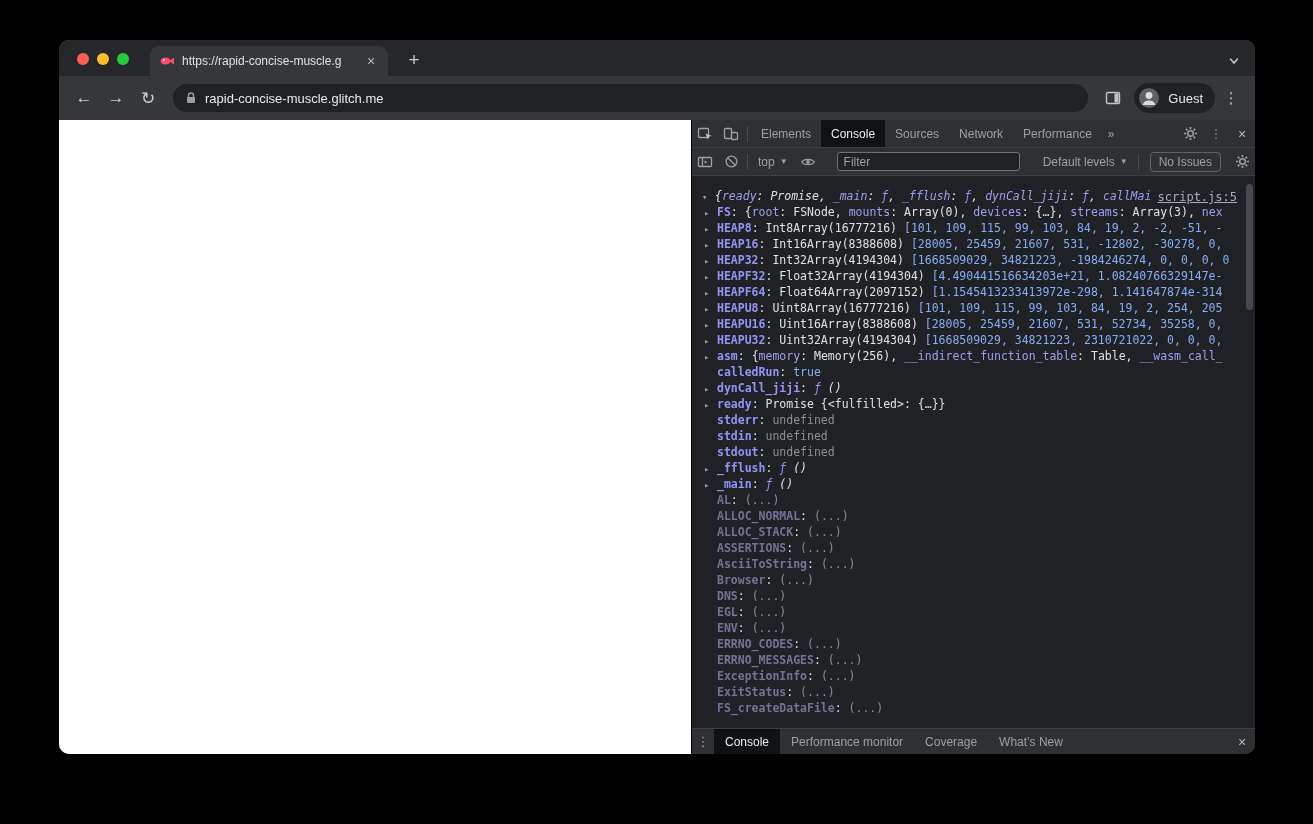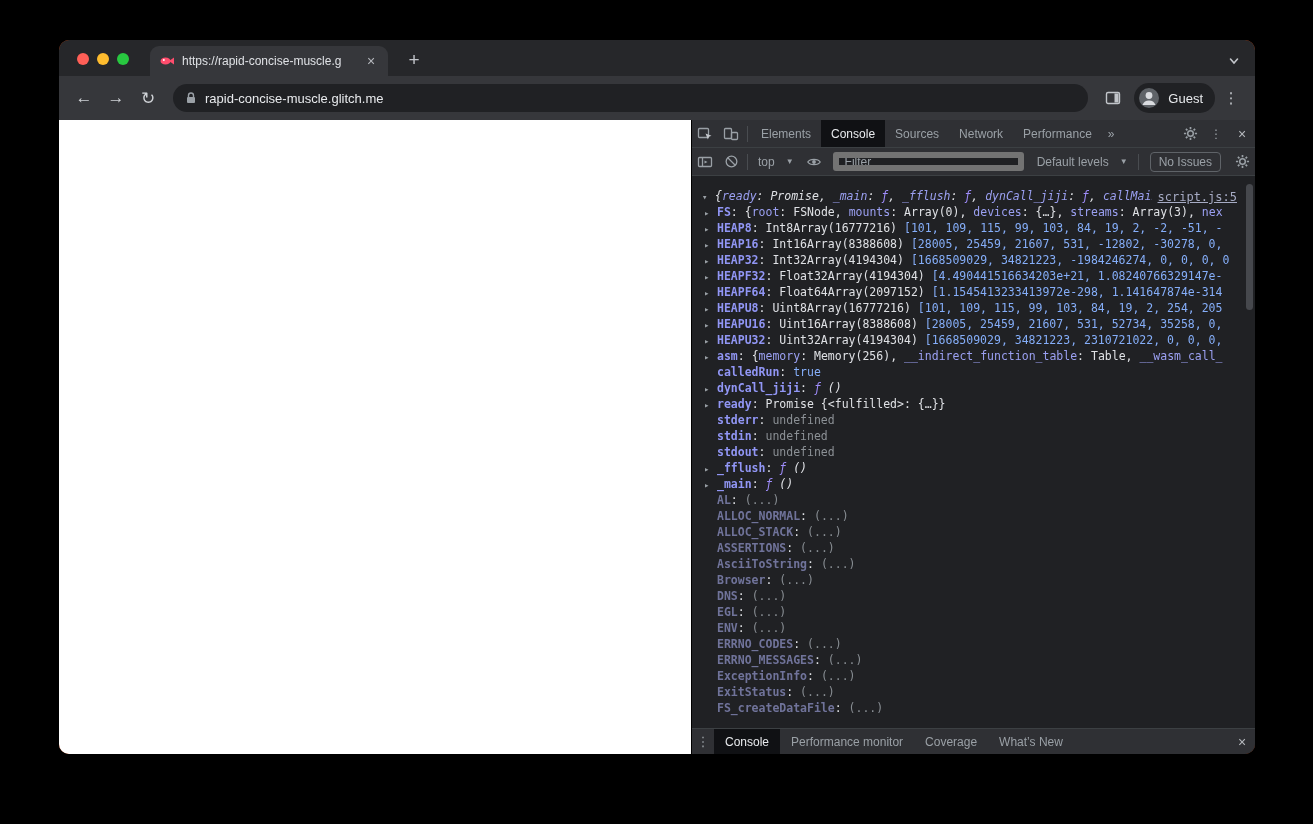--- a/index.html
+++ b/index.html
@@ -46,25 +46,25 @@
   .dt-bar { height:28px; flex:none; background:#2f3034; border-bottom:1px solid #3c4043;
     display:flex; align-items:center; color:#9aa0a6; font-size:12px; }
   .dt-icon { width:26px; height:26px; display:flex; align-items:center; justify-content:center; flex:none; }
   .dt-sep { width:1px; height:16px; background:#494c50; margin:0 3px; flex:none; }
   .dt-tabs { display:flex; height:100%; align-items:stretch; }
   .dt-tab { padding:0 10px; display:flex; align-items:center; white-space:nowrap; }
   .dt-tab.sel { background:#101114; color:#e8eaed; }
   .dt-right { margin-left:auto; display:flex; align-items:center; }
   .more-tabs { padding:0 6px; font-size:12px; }
 
-  .filter-input { width:192px; height:19px; background:#202124; border:6px solid #737373;
-    border-radius:3px; color:#e8eaed; font-size:12px; padding:0 6px; margin:0 6px;
+  .filter-input { width:192px; height:19px; background:#202124; border:1px solid #737373;
+    border-radius:3px; color:#e8eaed; font-size:12px; padding:0 6px; margin:0 16px;
     font-family:"Liberation Sans",sans-serif; }
   .filter-input::placeholder { color:#9aa0a6; }
-  .drop { display:flex; align-items:center; gap:11px; padding:0 7px; white-space:nowrap; }
+  .drop { display:flex; align-items:center; gap:5px; padding:0 7px; white-space:nowrap; }
   .caret { font-size:8px; color:#9aa0a6; }
   .issues-pill { border:1px solid #5f6368; border-radius:4px; padding:2px 8px; margin:0 8px; white-space:nowrap;text-align:center; }
 
   
   .dt-console { flex:1; position:relative; overflow:hidden; padding-top:12px;
     font-family:"DejaVu Sans Mono", monospace; font-size:11.5px; line-height:16px; }
   .c-row { height:16px; white-space:nowrap; overflow:hidden; padding-left:12px; }
   .c-row.hdr { padding-left:10px; }
   .c-row.hdr .sg-p, .c-row.hdr .sg-k, .c-row.hdr .sg-v { font-style:italic; }
   .arrow { display:inline-block; width:13px; color:#9aa0a6; font-size:9px; }

